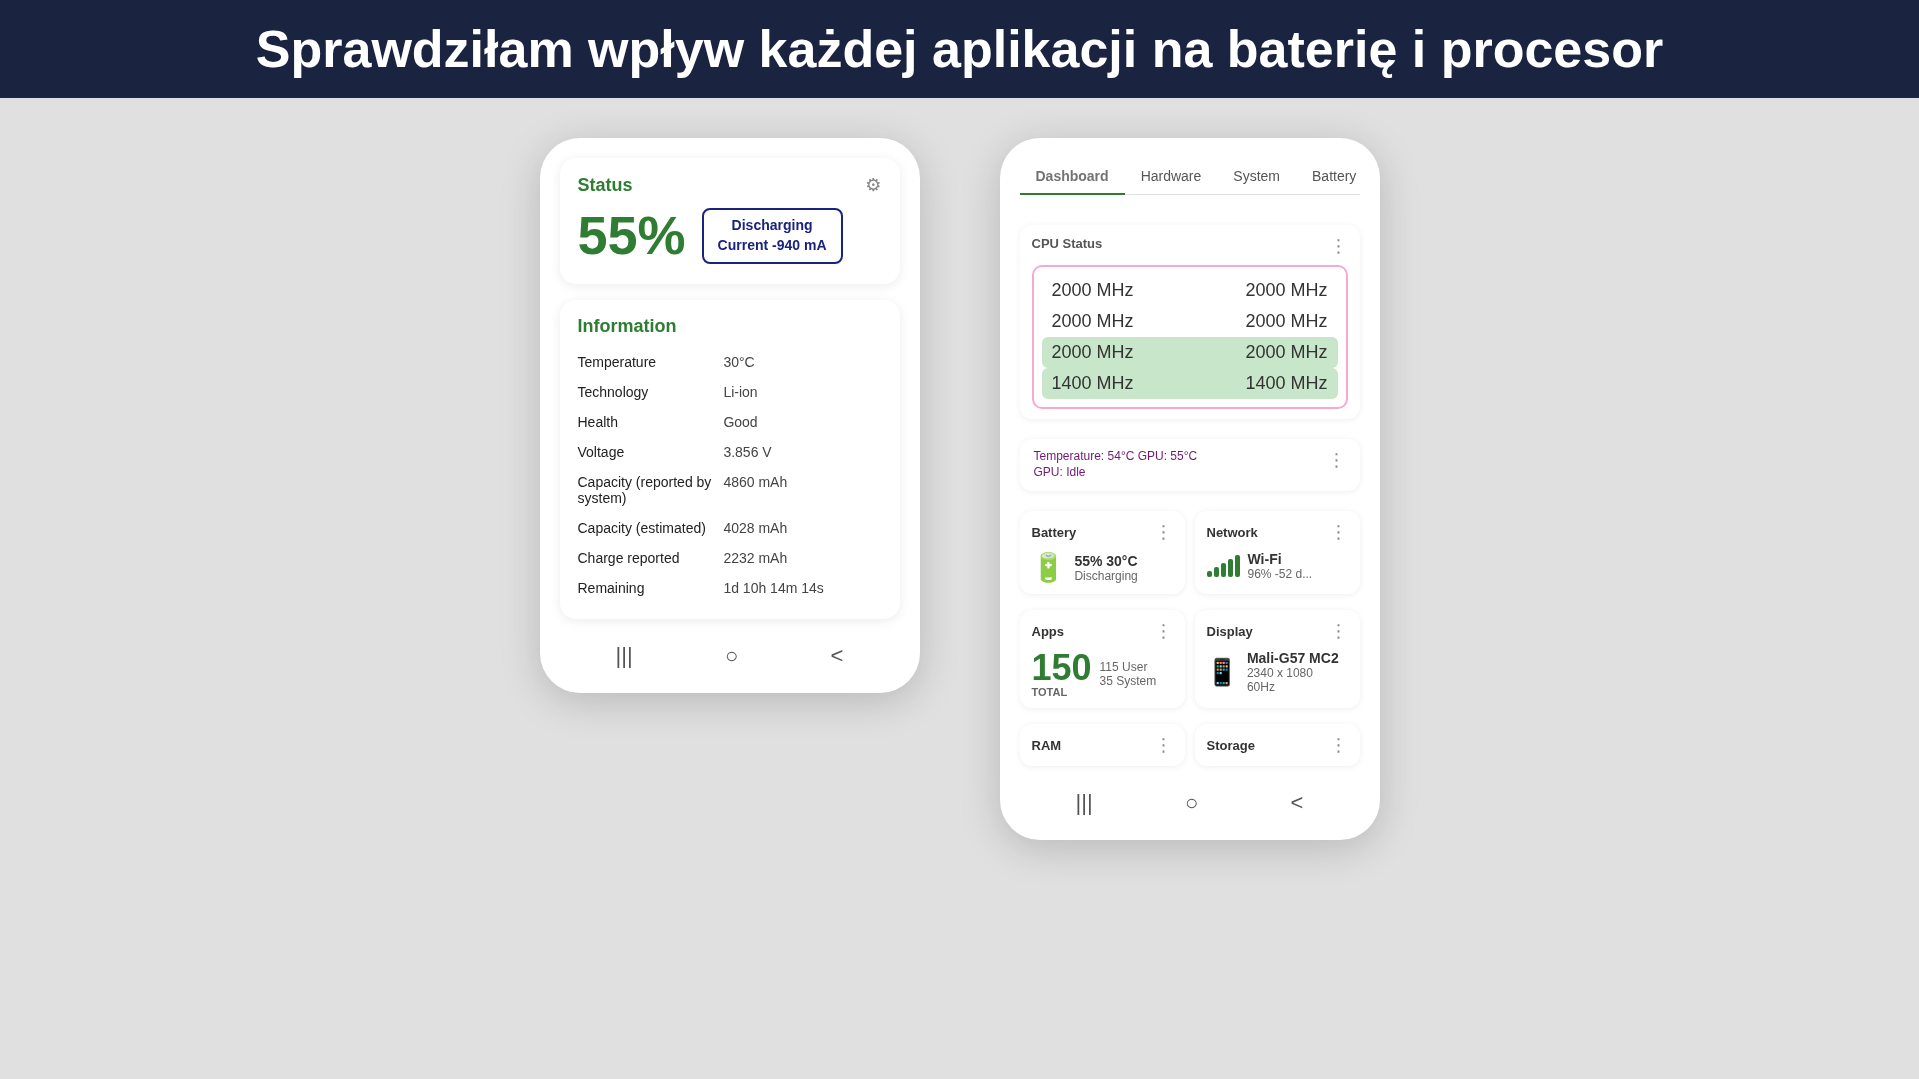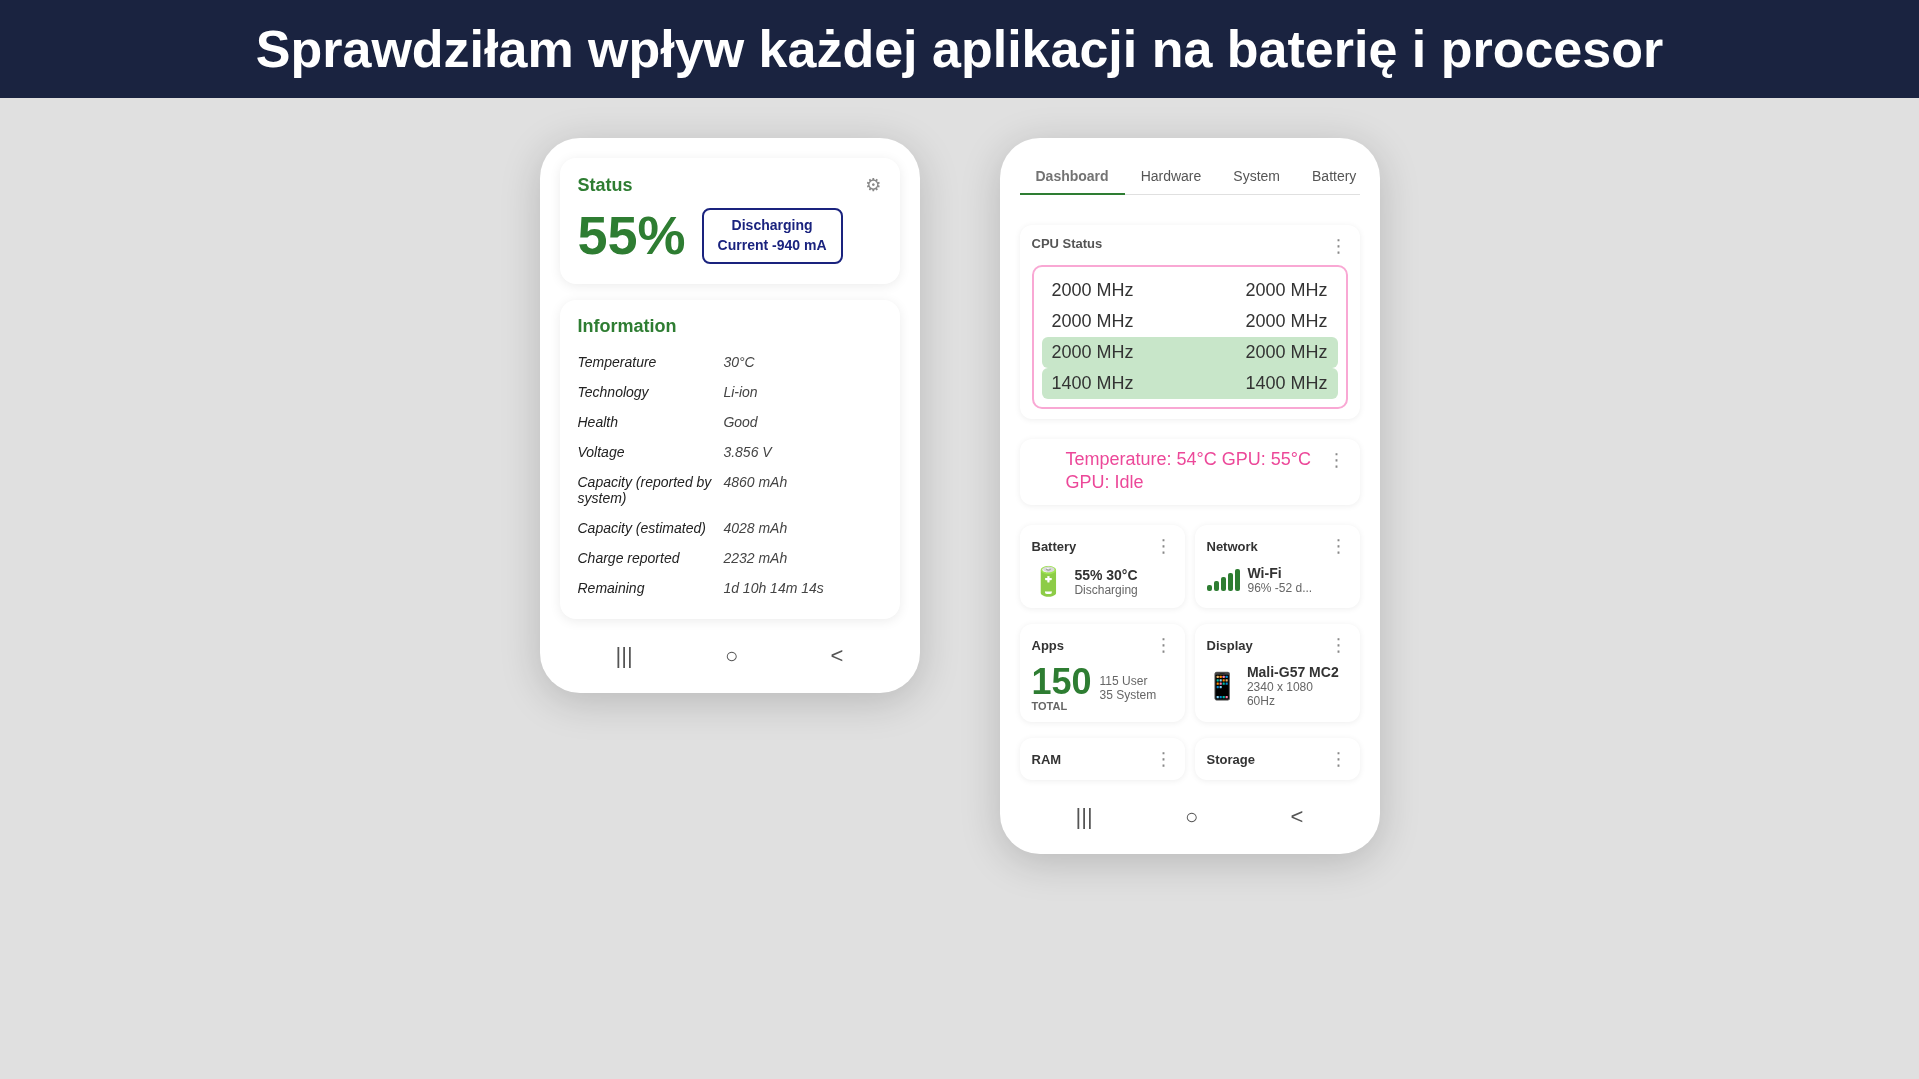--- a/index.html
+++ b/index.html
@@ -113,21 +113,20 @@
     .info-title {
       font-size: 18px;
       font-weight: 600;
       color: #2e7d32;
       margin-bottom: 10px;
     }
 
     .info-table {
       width: 100%;
       border-collapse: collapse;
-      font-style: italic;
     }
 
     .info-table tr td {
       padding: 7px 0;
       font-size: 14px;
       color: #333;
       vertical-align: top;
     }
 
     .info-table tr td:first-child {
@@ -219,24 +218,23 @@
     }
 
     .temp-card {
       background: #fff;
       border-radius: 12px;
       box-shadow: 0 1px 6px rgba(0,0,0,0.07);
       padding: 10px 14px;
     }
 
     .temp-text {
-      font-size: 18px;
-      color: #ec4899;
+      font-size: 12px;
+      color: #701a75;
       margin-bottom: 2px;
-      margin-left: 32px;
     }
 
     .dashboard-grid {
       display: grid;
       grid-template-columns: 1fr 1fr;
       gap: 10px;
     }
 
     .dash-card {
       background: #fff;

